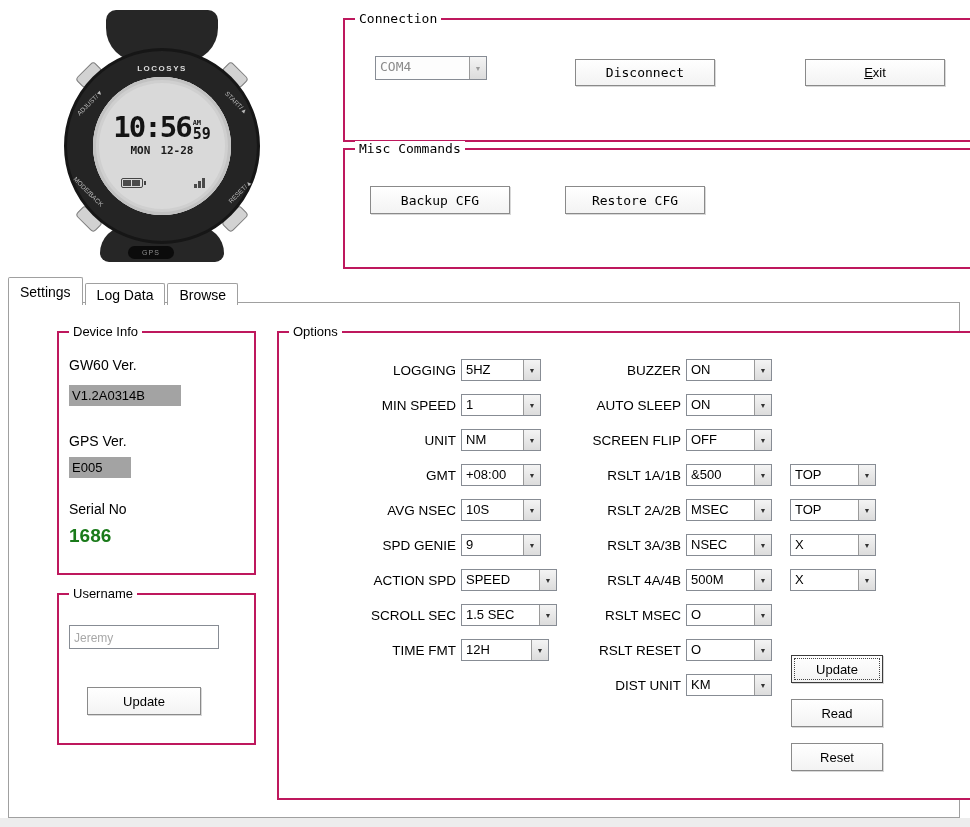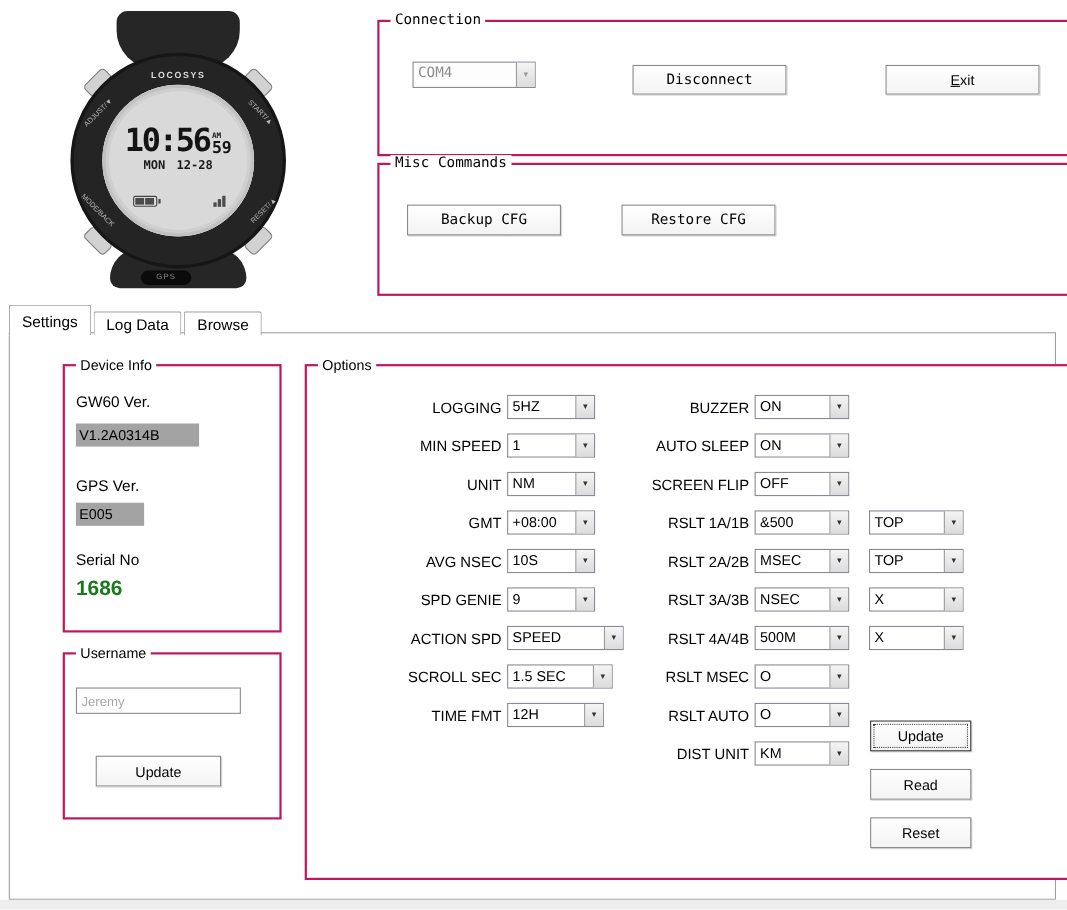--- a/index.html
+++ b/index.html
@@ -59,21 +59,21 @@
   .gb-options{left:240px;top:28px;width:697px;height:465px;}
   .opt-col{position:absolute;top:22px;}
   .opt-left{left:10px;}
   .opt-right{left:285px;}
   .opt-row{display:flex;align-items:center;height:30px;margin-bottom:5px;}
   .opt-label{font-size:13.5px;text-align:right;margin-right:5px;white-space:nowrap;}
   .opt-left .opt-label{width:167px;}
   .opt-right .opt-label{width:117px;}
   .opt-right .combo{width:86px;}
   .combo2{margin-left:18px;}
-  .opt-left .opt-row:nth-child(7) .combo{width:106px;}
+  .opt-left .opt-row:nth-child(7) .combo{width:96px;}
   .opt-left .opt-row:nth-child(8) .combo{width:96px;}
   .opt-left .opt-row:nth-child(9) .combo{width:88px;}
   .btn-opt{width:92px;height:28px;}
   .btn-opt-update{left:512px;top:322px;}
   .btn-opt-read{left:512px;top:366px;}
   .btn-opt-reset{left:512px;top:410px;}
 
   
   .watch{position:absolute;left:12px;top:10px;width:278px;height:255px;background:#fff;}
   .strap-top{position:absolute;left:94px;top:0;width:112px;height:52px;background:#262626;border-radius:10px 10px 34px 34px;}
@@ -331,21 +331,21 @@
             </div>
           </div>
         <div class="opt-row">
             <span class="opt-label">RSLT MSEC</span>
             <div class="combo">
               <span class="cv">O</span>
               <span class="ca">▼</span>
             </div>
           </div>
         <div class="opt-row">
-            <span class="opt-label">RSLT AUTO</span>
+            <span class="opt-label">RSLT RESET</span>
             <div class="combo">
               <span class="cv">O</span>
               <span class="ca">▼</span>
             </div>
           </div>
         <div class="opt-row">
             <span class="opt-label">DIST UNIT</span>
             <div class="combo">
               <span class="cv">KM</span>
               <span class="ca">▼</span>

